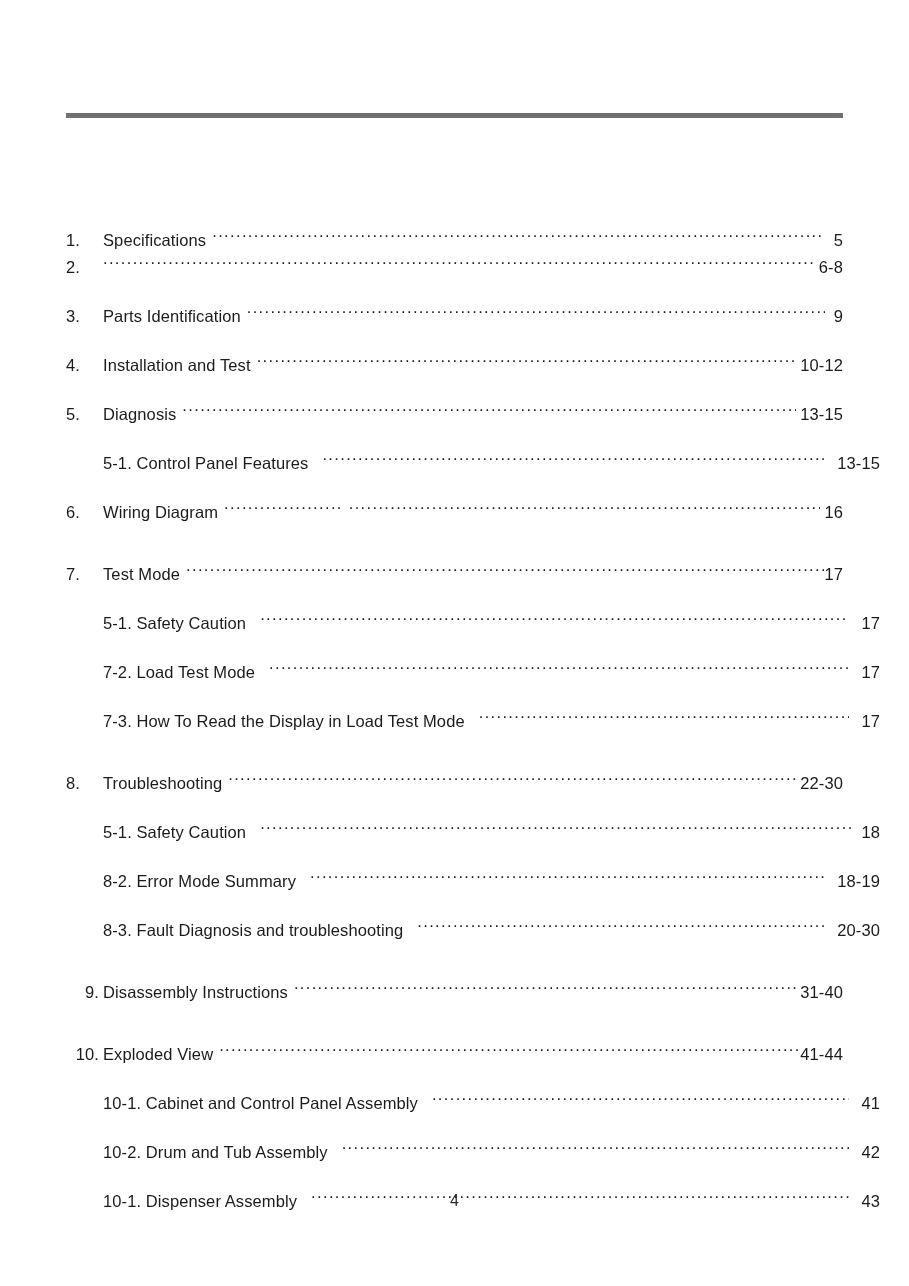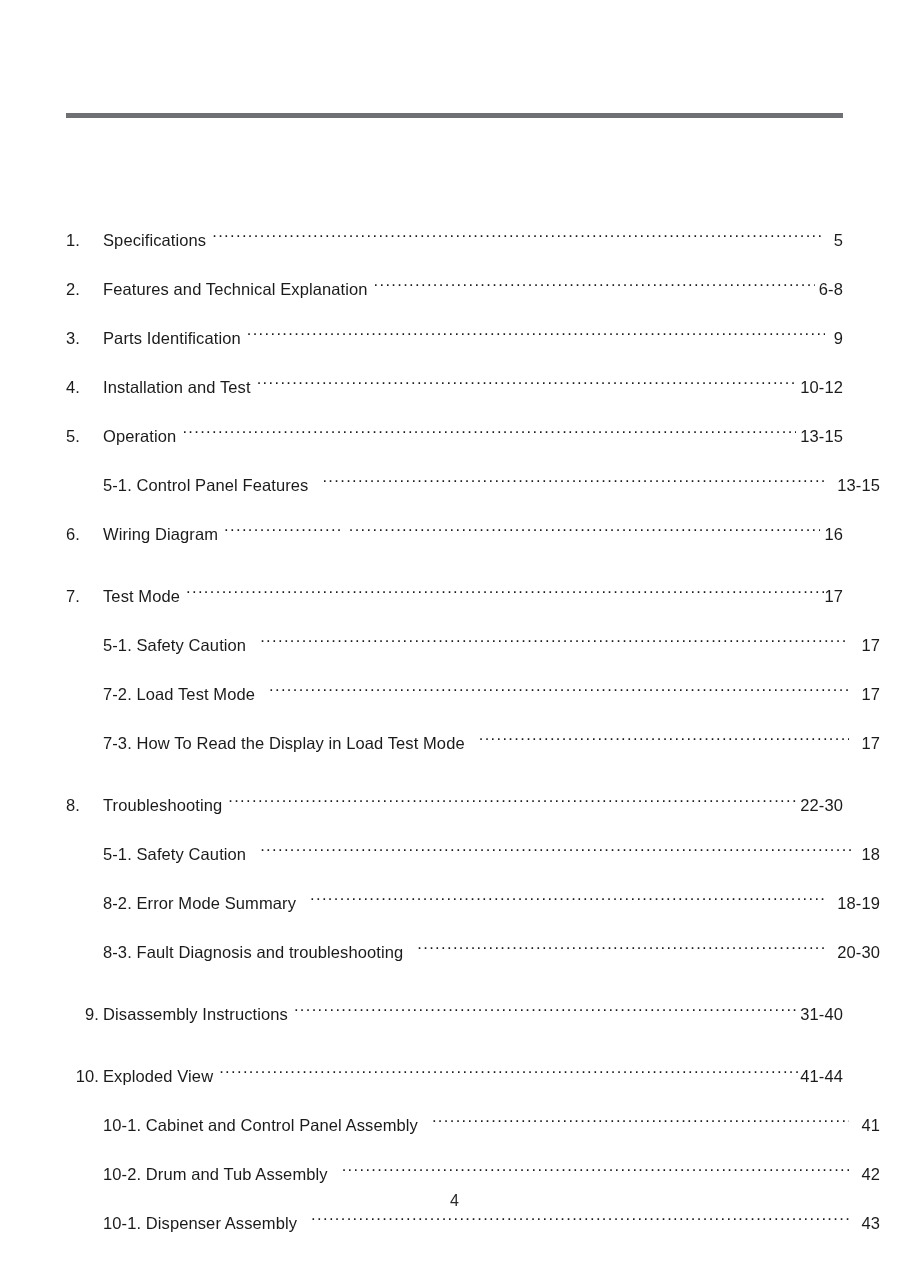--- a/index.html
+++ b/index.html
@@ -120,39 +120,38 @@
   <div class="toc" id="toc-root">
       <div class="block">
         <div class="entry level1">
           <span class="num">1.</span>
           <span class="title">Specifications</span>
           <span class="leader"></span>
           <span class="pageno">5</span>
         </div>
         <div class="entry level1">
           <span class="num">2.</span>
-          <span class="title">Features and Technical Explanation</span>
           <span class="leader"></span>
           <span class="pageno">6-8</span>
         </div>
         <div class="entry level1">
           <span class="num">3.</span>
           <span class="title">Parts Identification</span>
           <span class="leader"></span>
           <span class="pageno tight">9</span>
         </div>
         <div class="entry level1">
           <span class="num">4.</span>
           <span class="title">Installation and Test</span>
           <span class="leader"></span>
           <span class="pageno">10-12</span>
         </div>
         <div class="entry level1">
           <span class="num">5.</span>
-          <span class="title">Operation</span>
+          <span class="title">Diagnosis</span>
           <span class="leader"></span>
           <span class="pageno">13-15</span>
         </div>
         <div class="entry level2">
           <span class="title">5-1. Control Panel Features</span>
           <span class="leader"></span>
           <span class="pageno">13-15</span>
         </div>
         <div class="entry level1">
           <span class="num">6.</span>

